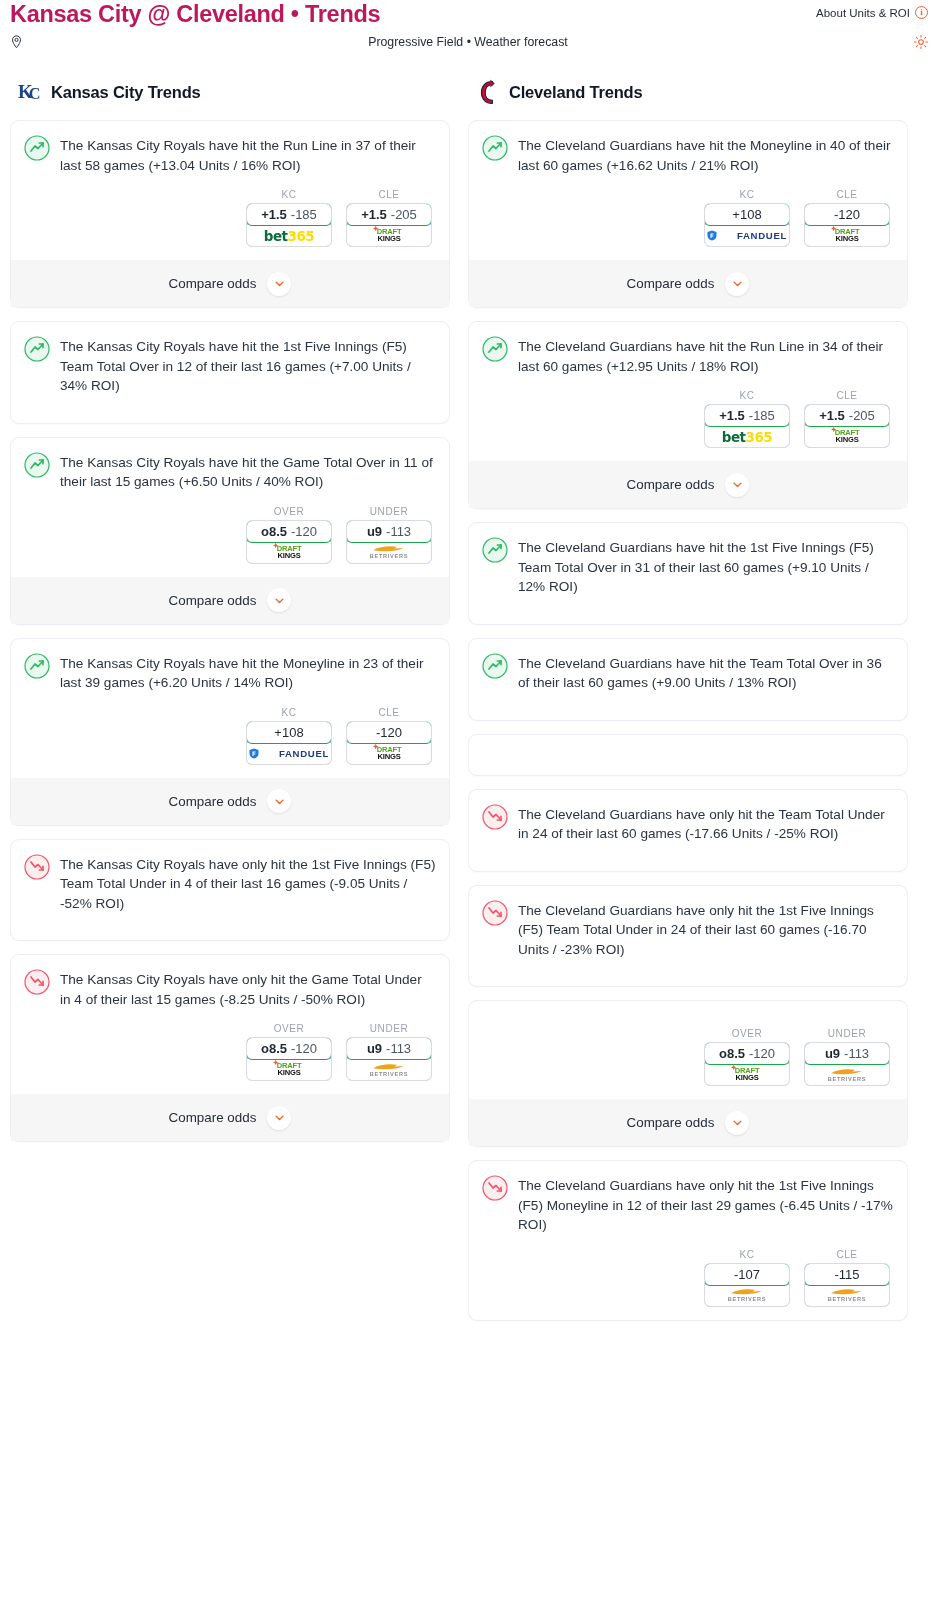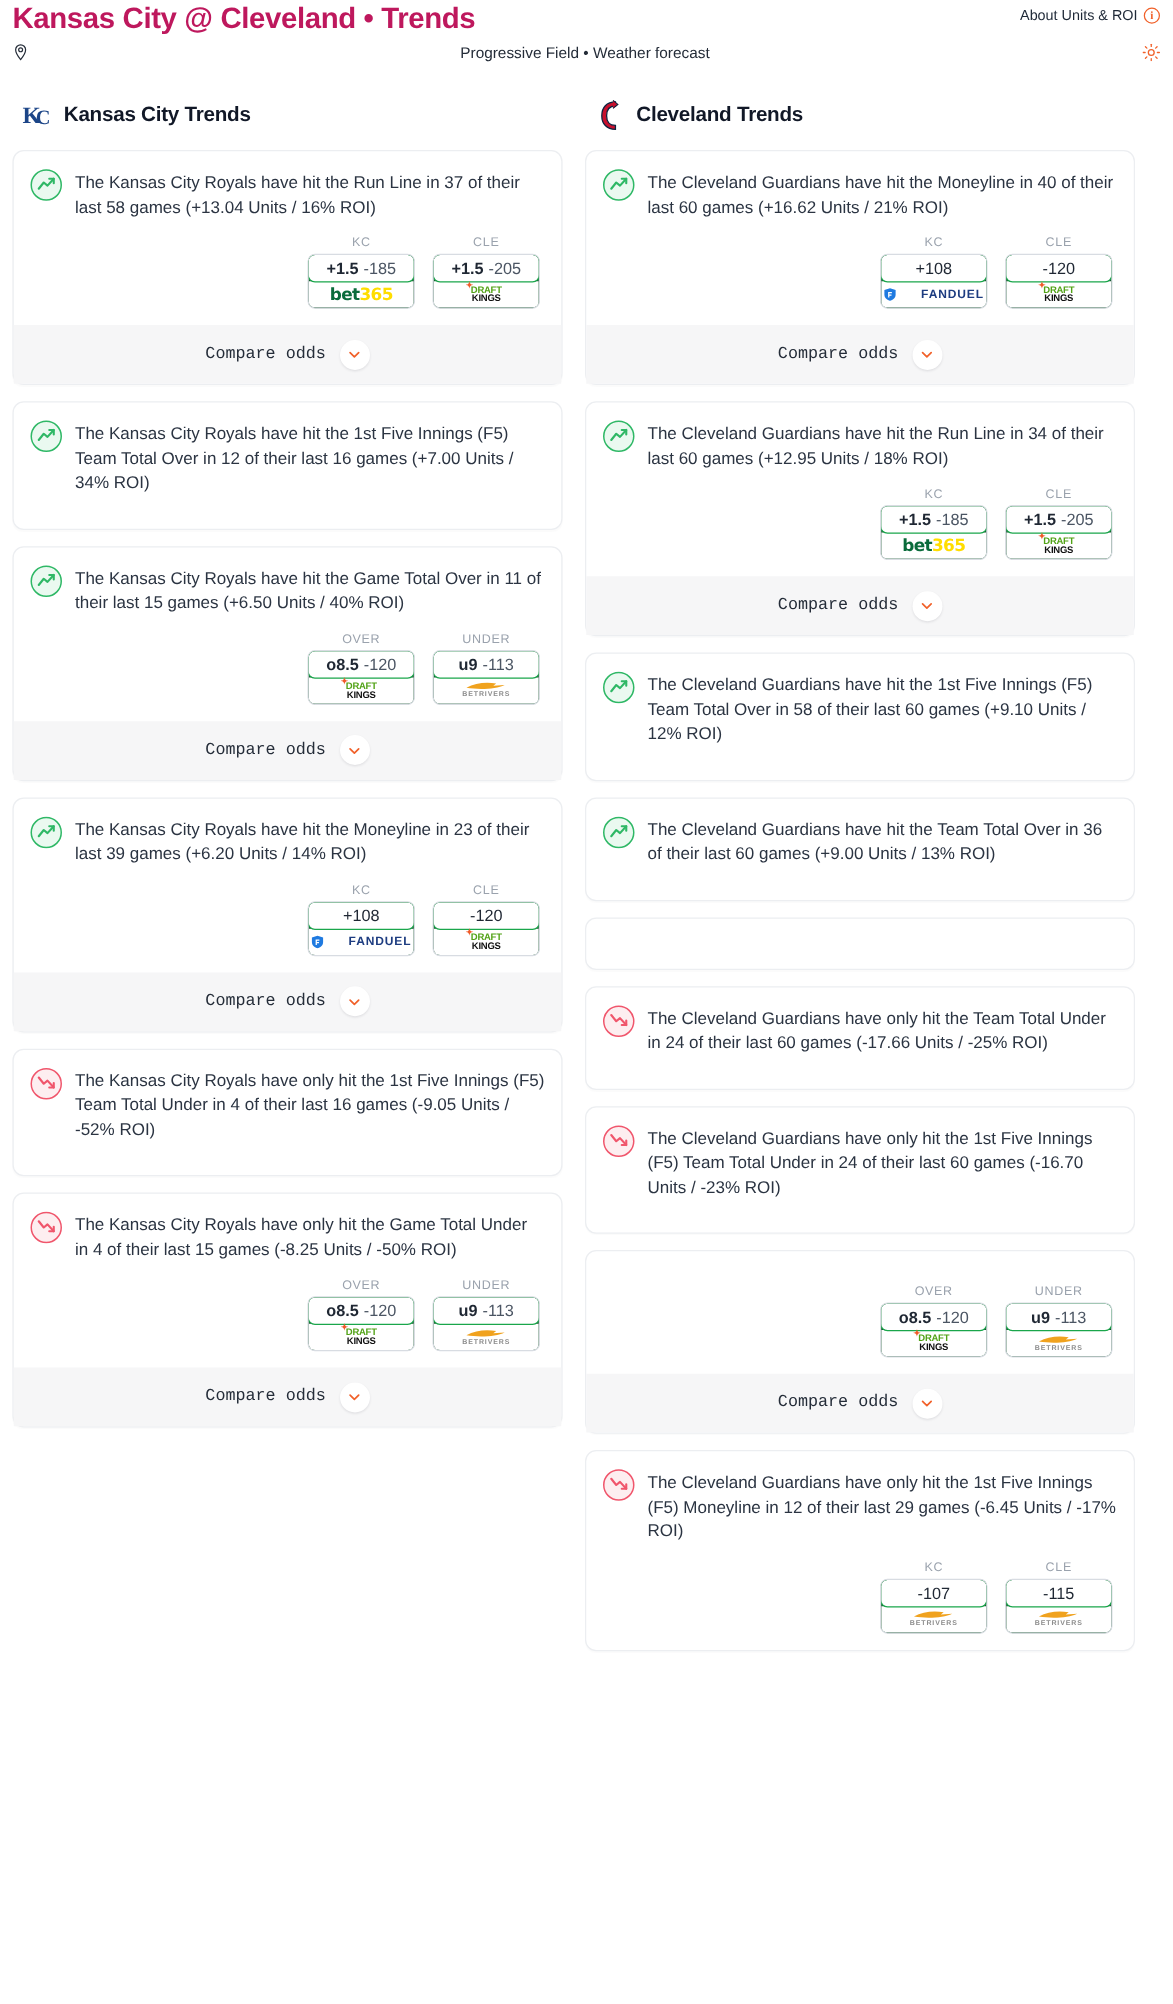--- a/index.html
+++ b/index.html
@@ -127,21 +127,21 @@
     font-size: 10px;
     letter-spacing: 0.55px;
     color: #9aa2ad;
     margin-bottom: 3px;
     font-weight: 400;
   }
   .odds-box {
     border: 1px solid #d8dce2;
     border-radius: 6px;
     overflow: hidden;
-    background: #14532d;
+    background: #c4b5fd;
   }
   .odds-value {
     border: 1.3px solid #1aa64b;
     border-radius: 6px;
     height: 23px;
     display: flex;
     align-items: center;
     justify-content: center;
     gap: 4px;
     font-size: 13px;
@@ -179,21 +179,20 @@
   
   .compare-bar {
     margin: 13px -13px 0 -13px;
     background: #f6f6f7;
     height: 47px;
     display: flex;
     align-items: center;
     justify-content: center;
     gap: 11px;
     cursor: pointer;
-    font-family: Liberation Mono, monospace;
   }
   .compare-inner { margin: 0 13px; width: calc(100% - 26px); display:flex; align-items:center; justify-content:center; gap:11px;}
   .compare-label {
     font-size: 13.4px;
     color: #252d39;
     font-weight: 400;
   }
   .chev-btn {
     width: 24px; height: 24px;
     background: #fff;
@@ -593,21 +592,21 @@
           </div>
         </div>
       </div>
       <div class="trend-card">
         <div class="trend-head">
           <span class="trend-icon"><svg viewBox="0 0 26 26" width="26" height="26">
               <circle cx="13" cy="13" r="12" fill="#eaf9f0" stroke="#2fb866" stroke-width="1.2"></circle>
               <path d="M7 16 L11 11 L14 13.5 L19 8" fill="none" stroke="#2fb866" stroke-width="1.7" stroke-linecap="round" stroke-linejoin="round"></path>
               <path d="M15.4 8 L19 8 L19 11.6" fill="none" stroke="#2fb866" stroke-width="1.7" stroke-linecap="round" stroke-linejoin="round"></path>
             </svg></span>
-          <div class="trend-text">The Cleveland Guardians have hit the 1st Five Innings (F5) Team Total Over in 58 of their last 60 games (+9.10 Units / 12% ROI)</div>
+          <div class="trend-text">The Cleveland Guardians have hit the 1st Five Innings (F5) Team Total Over in 31 of their last 60 games (+9.10 Units / 12% ROI)</div>
         </div>
         <div class="card-pad-bottom tall"></div>
       </div>
       <div class="trend-card">
         <div class="trend-head">
           <span class="trend-icon"><svg viewBox="0 0 26 26" width="26" height="26">
               <circle cx="13" cy="13" r="12" fill="#eaf9f0" stroke="#2fb866" stroke-width="1.2"></circle>
               <path d="M7 16 L11 11 L14 13.5 L19 8" fill="none" stroke="#2fb866" stroke-width="1.7" stroke-linecap="round" stroke-linejoin="round"></path>
               <path d="M15.4 8 L19 8 L19 11.6" fill="none" stroke="#2fb866" stroke-width="1.7" stroke-linecap="round" stroke-linejoin="round"></path>
             </svg></span>

